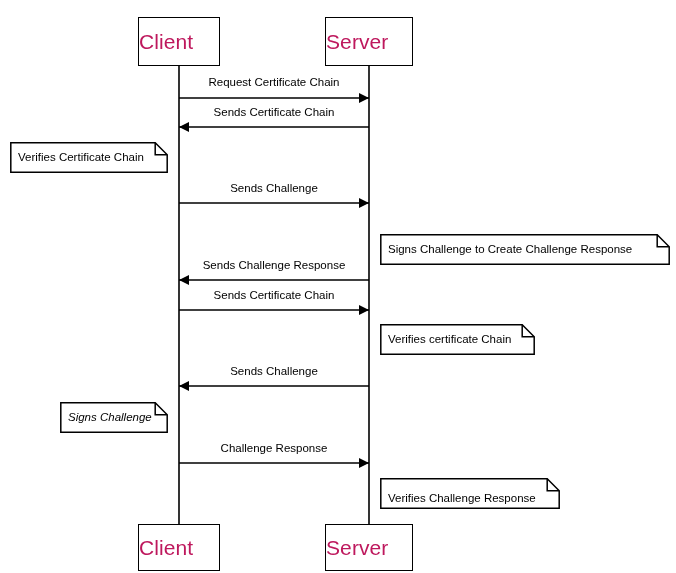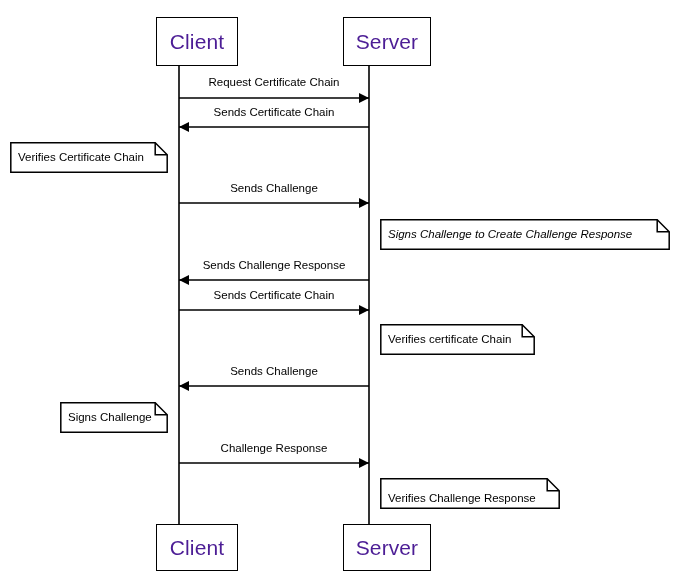--- a/index.html
+++ b/index.html
@@ -29,26 +29,24 @@
   }
 
   
   .participant-box {
     position: absolute;
     box-sizing: border-box;
     border: 1.6px solid #000000;
     background: #ffffff;
     display: flex;
     align-items: center;
-    justify-content: center;
     font-size: 21px;
     line-height: 1;
-    color: #4c1d95;
+    color: #be185d;
     letter-spacing: 0.1px;
-    margin-left: 18px;
   }
 
   
   .msg-label {
     position: absolute;
     font-size: 11.5px;
     line-height: 1;
     white-space: nowrap;
     color: #000000;
     text-align: center;
@@ -135,35 +133,35 @@
     </div>
 
   <div id="notes">
       <div class="note" style="left: 10px; top: 142px; width: 158px; height: 31px;">
         <svg width="158" height="31" viewBox="0 0 158 31">
           <path d="M 0.8 0.8 L 145.2 0.8 L 157.2 12.8 L 157.2 30.2 L 0.8 30.2 Z" fill="#ffffff" stroke="#000000" stroke-width="1.5"></path>
           <path d="M 145.2 0.8 L 145.2 12.8 L 157.2 12.8" fill="none" stroke="#000000" stroke-width="1.5"></path>
         </svg>
         <div class="note-text">Verifies Certificate Chain</div>
       </div>
-      <div class="note" style="left: 380px; top: 219px; width: 290px; height: 31px; font-style: italic;">
+      <div class="note" style="left: 380px; top: 234px; width: 290px; height: 31px;">
         <svg width="290" height="31" viewBox="0 0 290 31">
           <path d="M 0.8 0.8 L 277.2 0.8 L 289.2 12.8 L 289.2 30.2 L 0.8 30.2 Z" fill="#ffffff" stroke="#000000" stroke-width="1.5"></path>
           <path d="M 277.2 0.8 L 277.2 12.8 L 289.2 12.8" fill="none" stroke="#000000" stroke-width="1.5"></path>
         </svg>
         <div class="note-text">Signs Challenge to Create Challenge Response</div>
       </div>
       <div class="note" style="left: 380px; top: 324px; width: 155px; height: 31px;">
         <svg width="155" height="31" viewBox="0 0 155 31">
           <path d="M 0.8 0.8 L 142.2 0.8 L 154.2 12.8 L 154.2 30.2 L 0.8 30.2 Z" fill="#ffffff" stroke="#000000" stroke-width="1.5"></path>
           <path d="M 142.2 0.8 L 142.2 12.8 L 154.2 12.8" fill="none" stroke="#000000" stroke-width="1.5"></path>
         </svg>
         <div class="note-text">Verifies certificate Chain</div>
       </div>
-      <div class="note" style="left: 60px; top: 402px; width: 108px; height: 31px;">
+      <div class="note" style="left: 60px; top: 402px; width: 108px; height: 31px; font-style: italic;">
         <svg width="108" height="31" viewBox="0 0 108 31">
           <path d="M 0.8 0.8 L 95.2 0.8 L 107.2 12.8 L 107.2 30.2 L 0.8 30.2 Z" fill="#ffffff" stroke="#000000" stroke-width="1.5"></path>
           <path d="M 95.2 0.8 L 95.2 12.8 L 107.2 12.8" fill="none" stroke="#000000" stroke-width="1.5"></path>
         </svg>
         <div class="note-text">Signs Challenge</div>
       </div>
       <div class="note" style="left: 380px; top: 478px; width: 180px; height: 41px;">
         <svg width="180" height="31" viewBox="0 0 180 31">
           <path d="M 0.8 0.8 L 167.2 0.8 L 179.2 12.8 L 179.2 30.2 L 0.8 30.2 Z" fill="#ffffff" stroke="#000000" stroke-width="1.5"></path>
           <path d="M 167.2 0.8 L 167.2 12.8 L 179.2 12.8" fill="none" stroke="#000000" stroke-width="1.5"></path>

